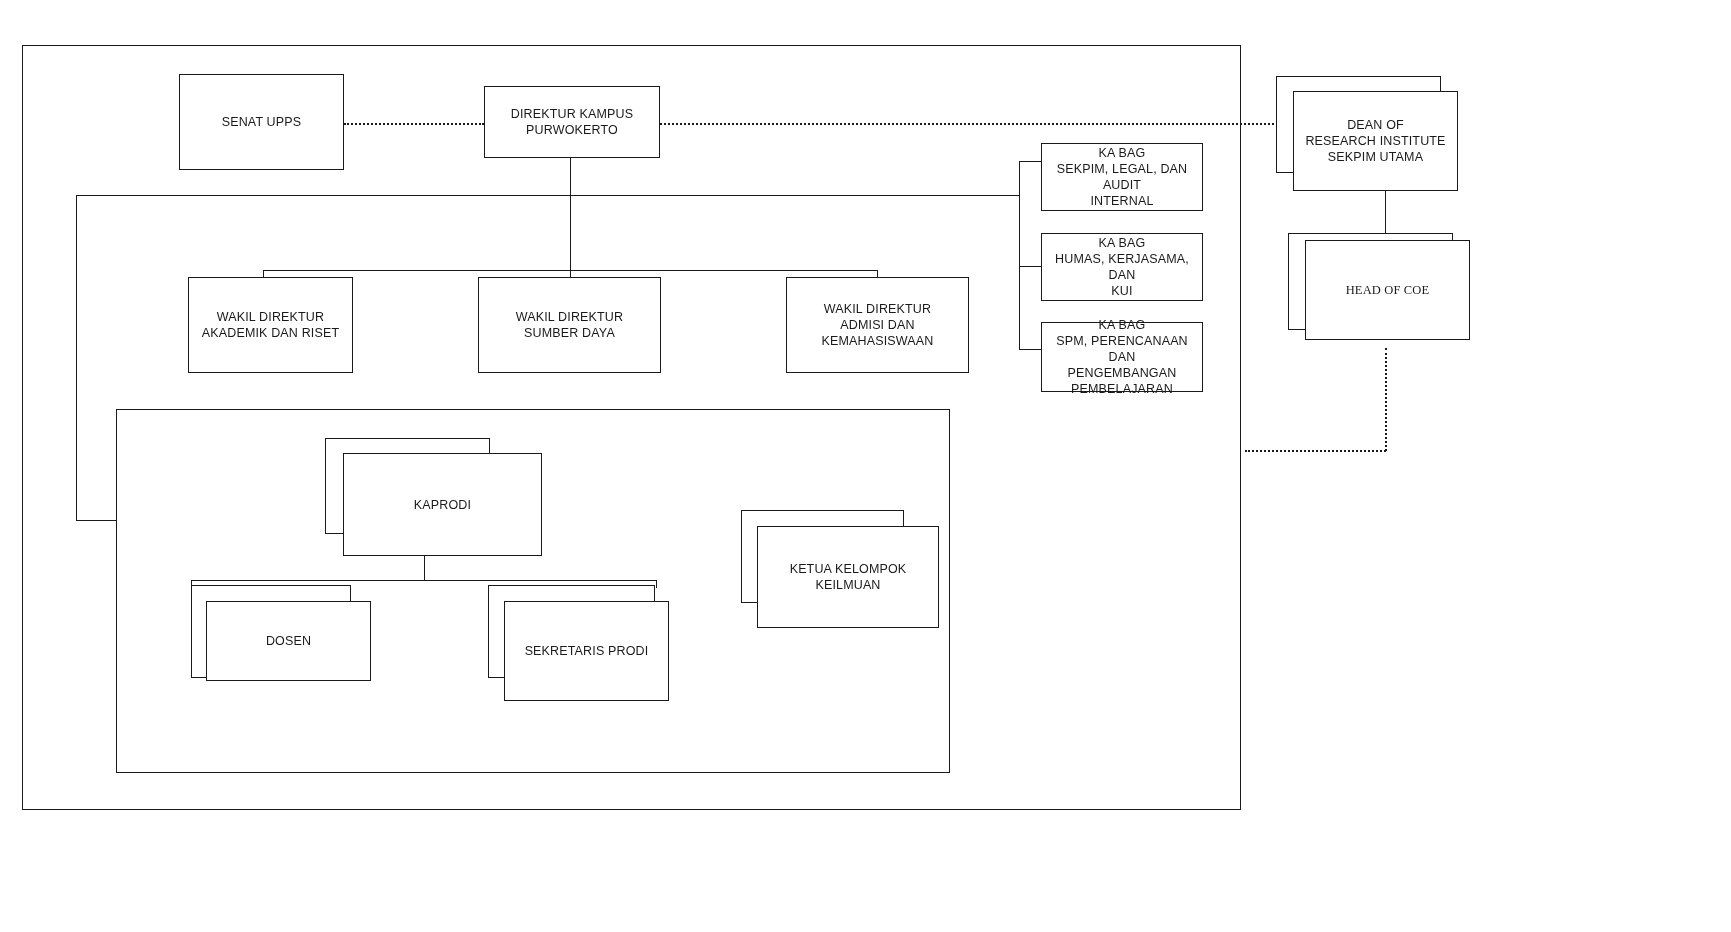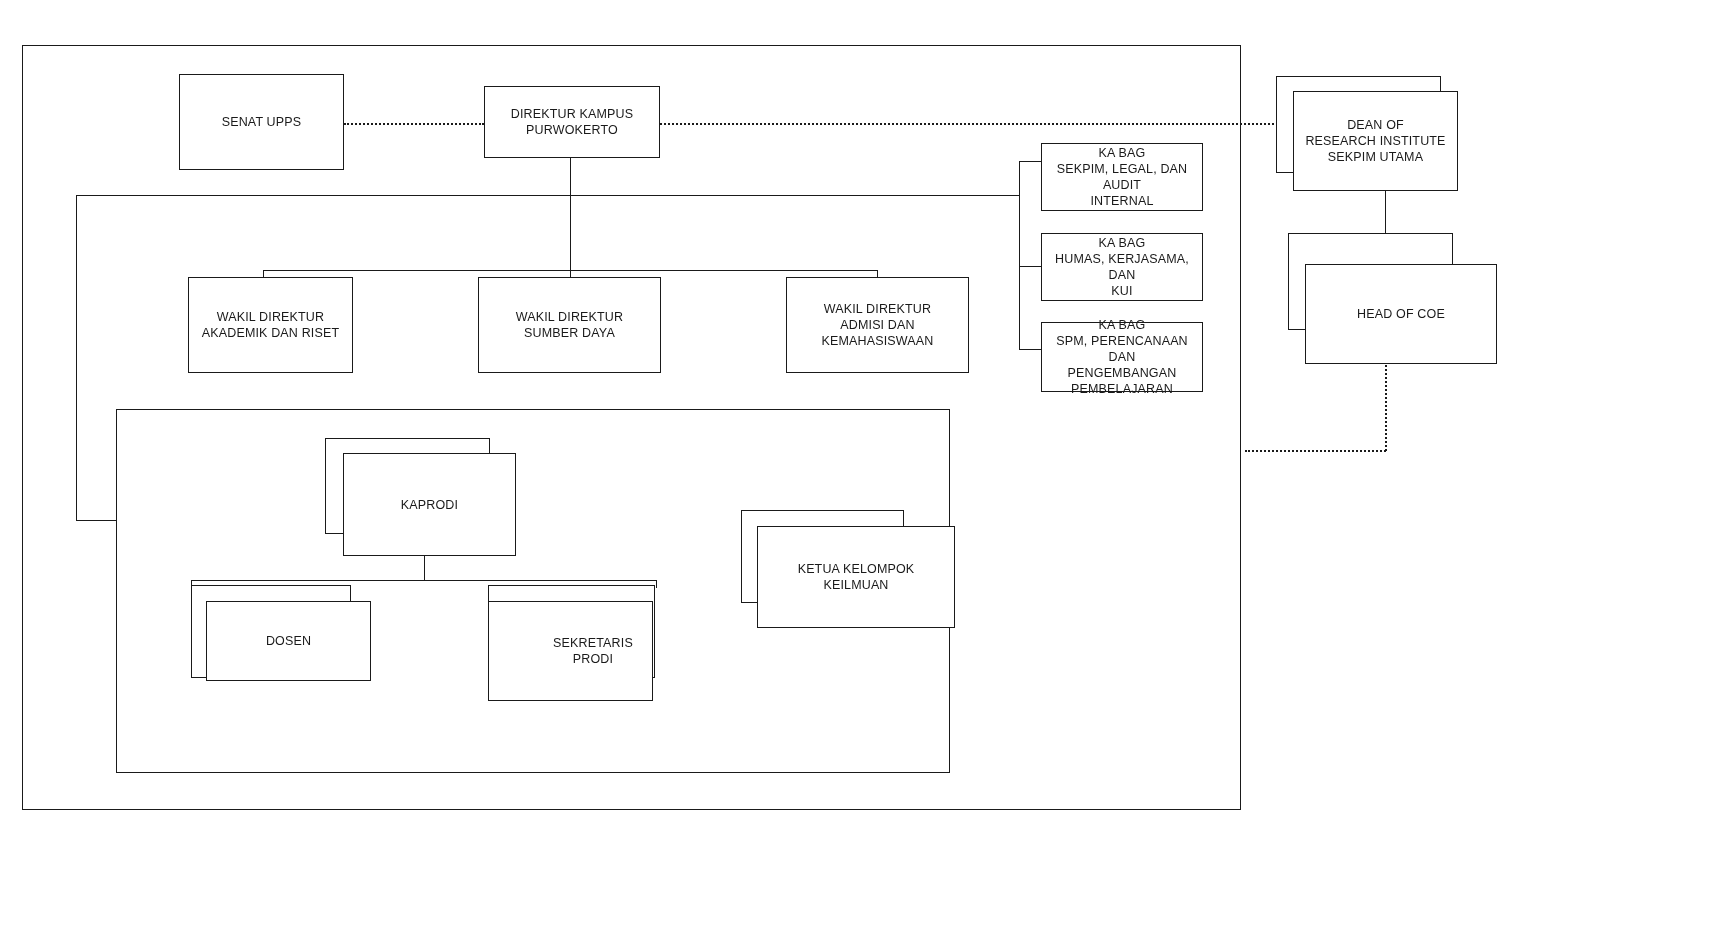--- a/index.html
+++ b/index.html
@@ -155,45 +155,45 @@
   </div>
 
   <div class="node" style="left:1041px; top:322px; width:162px; height:70px;">
     <span class="label">KA BAG
 SPM, PERENCANAAN DAN
 PENGEMBANGAN
 PEMBELAJARAN</span>
   </div>
 
   <div class="stack-back" style="left:325px; top:438px; width:165px; height:96px;"></div>
-  <div class="node" style="left:343px; top:453px; width:173px; height:103px;">
+  <div class="node" style="left:343px; top:453px; width:199px; height:103px;">
     <span class="label">KAPRODI</span>
   </div>
 
   <div class="stack-back" style="left:191px; top:585px; width:160px; height:93px;"></div>
   <div class="node" style="left:206px; top:601px; width:165px; height:80px;">
     <span class="label">DOSEN</span>
   </div>
 
   <div class="stack-back" style="left:488px; top:585px; width:167px; height:93px;"></div>
-  <div class="node" style="left:488px; top:601px; width:165px; height:100px;padding-left:45px;">
+  <div class="node" style="left:504px; top:601px; width:165px; height:100px;">
     <span class="label">SEKRETARIS PRODI</span>
   </div>
 
   <div class="stack-back" style="left:741px; top:510px; width:163px; height:93px;"></div>
-  <div class="node" style="left:757px; top:526px; width:198px; height:102px;">
+  <div class="node" style="left:757px; top:526px; width:182px; height:102px;">
     <span class="label">KETUA KELOMPOK
 KEILMUAN</span>
   </div>
 
   <div class="stack-back" style="left:1276px; top:76px; width:165px; height:97px;"></div>
   <div class="node" style="left:1293px; top:91px; width:165px; height:100px;">
     <span class="label">DEAN OF
 RESEARCH INSTITUTE
 SEKPIM UTAMA</span>
   </div>
 
   <div class="stack-back" style="left:1288px; top:233px; width:165px; height:97px;"></div>
-  <div class="node" style="left:1305px; top:264px; width:192px; height:100px;">
+  <div class="node" style="left:1305px; top:240px; width:165px; height:100px;font-family:Liberation Serif, serif;">
     <span class="label">HEAD OF COE</span>
   </div>
 
 </div>
 
 </body></html>

